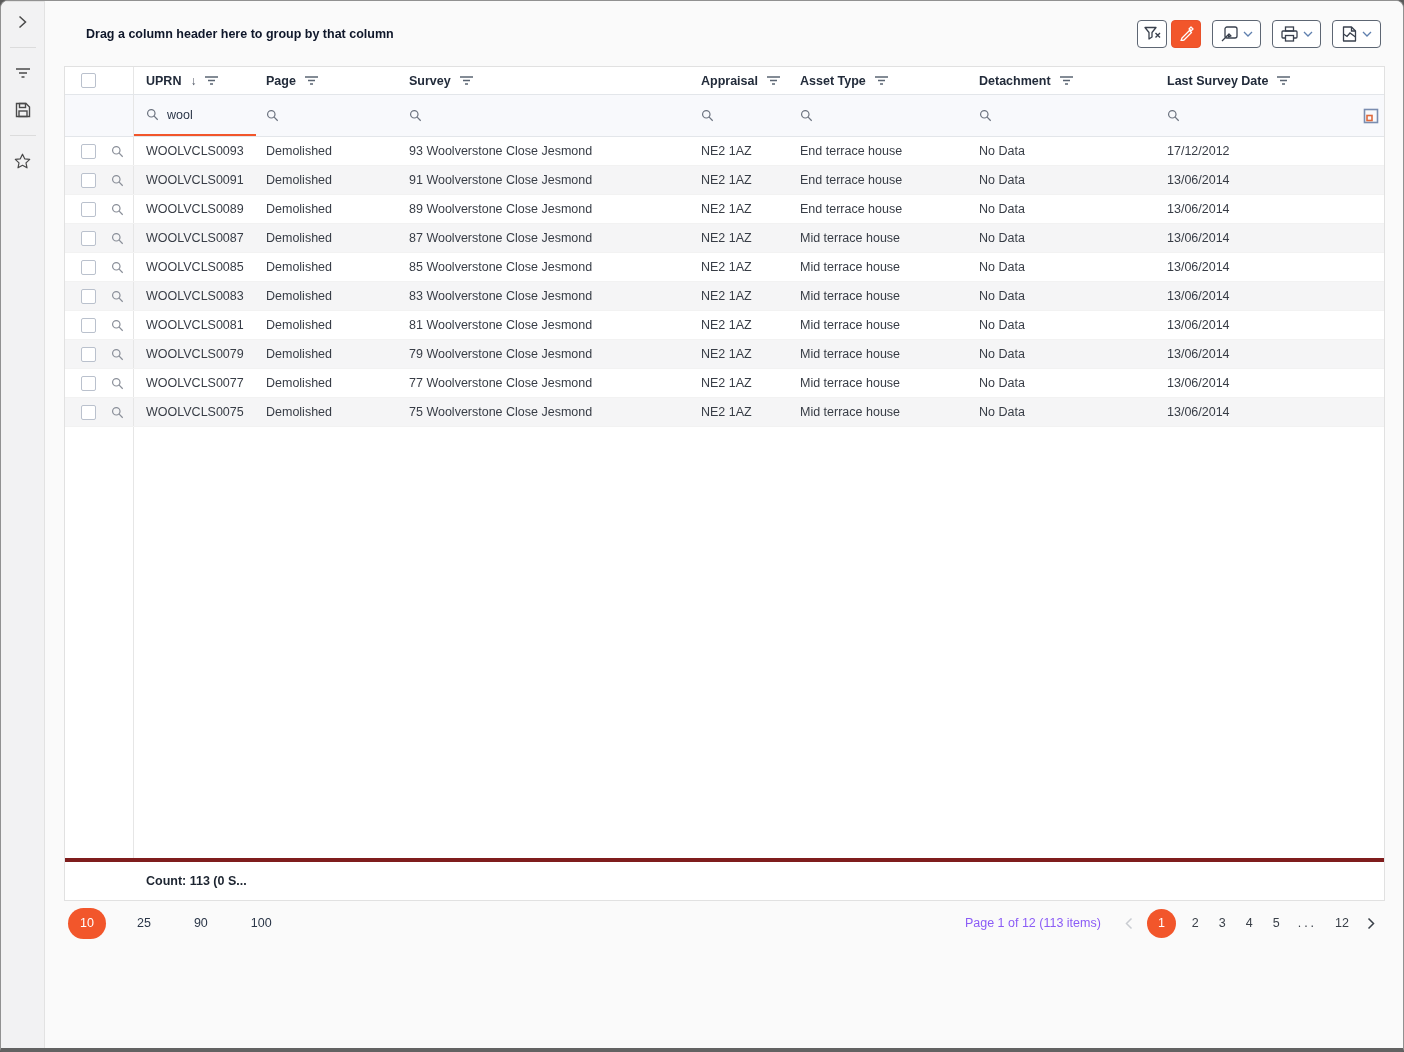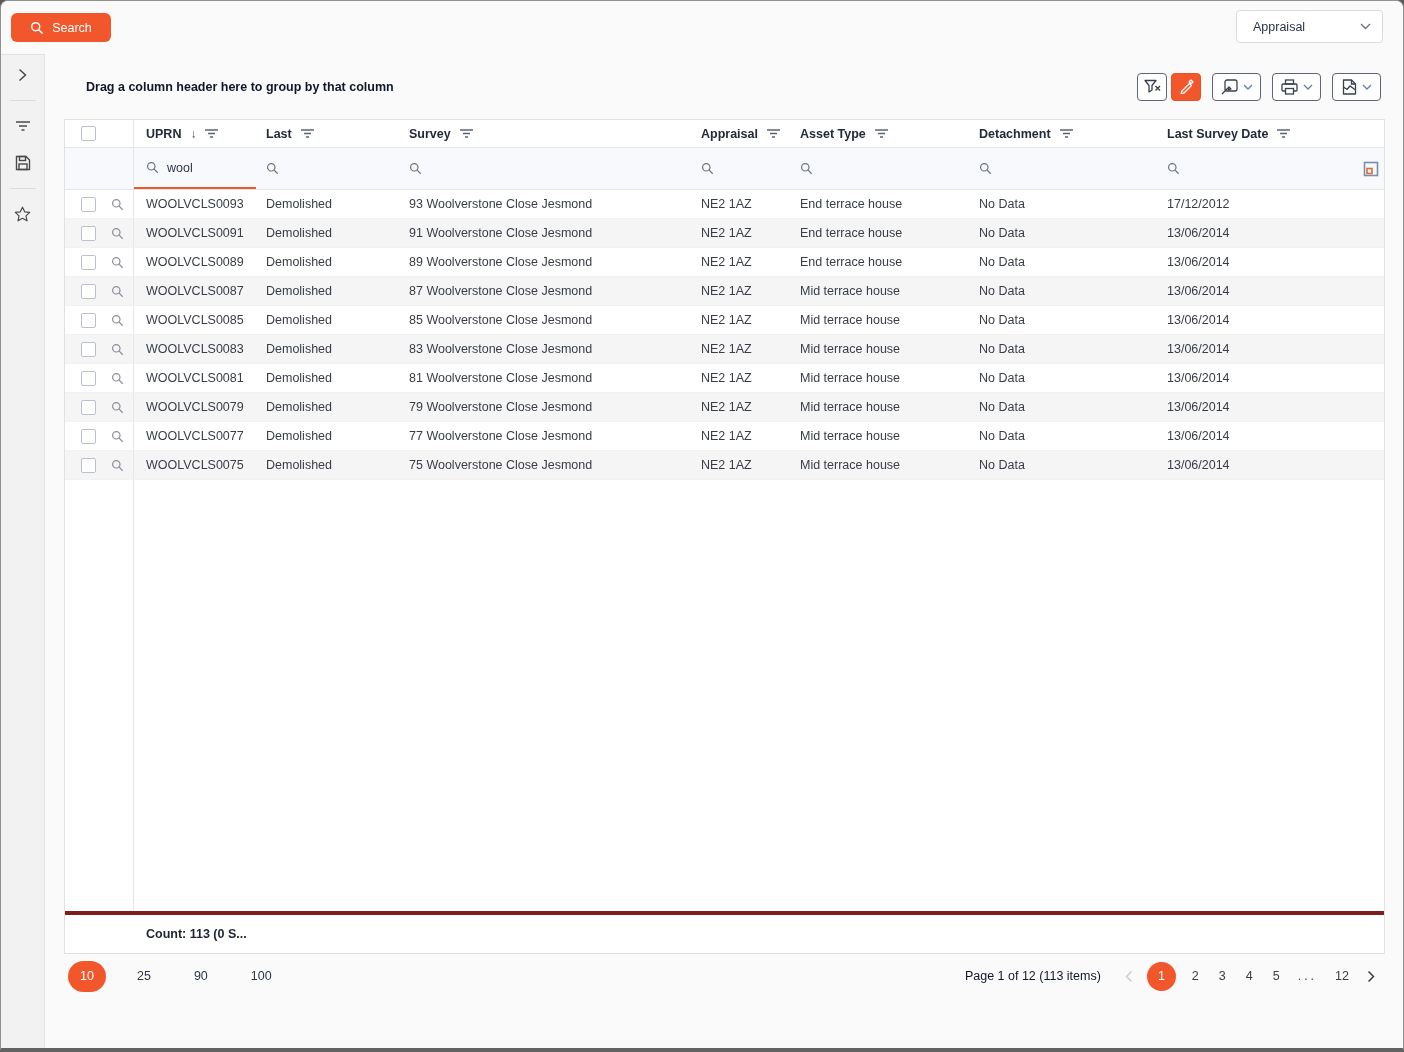--- a/index.html
+++ b/index.html
@@ -85,49 +85,32 @@
   .count { margin-left:81px; font-weight:bold; font-size:12.5px; color:#1c2430; }
 
   
   .pager { height:44px; display:flex; align-items:center; justify-content:space-between; flex:0 0 auto; }
   .sizes { display:flex; align-items:center; gap:19px; margin-left:4px; }
   .size-pill { min-width:38px; height:31px; padding:0 8px; border-radius:17px; display:flex; align-items:center;
     justify-content:center; font-size:12.5px; color:#2b3648; cursor:pointer; }
   .size-pill.active { background:#F2562B; color:#fff; }
   .size-plain { padding:0 12px; font-size:12.5px; color:#2b3648; cursor:pointer; }
   .pages { display:flex; align-items:center; margin-right:2px; font-size:12.5px; color:#3a4049; }
-  .page-info { margin-right:16px; color:#0f172a; }
+  .page-info { margin-right:16px; color:#8b5cf6; }
   .nav-chev { width:24px; height:24px; display:flex; align-items:center; justify-content:center; cursor:pointer; }
   .page-num { padding:0 10px; height:29px; display:flex; align-items:center; cursor:pointer; }
   .page-num.current { background:#F2562B; color:#fff; border-radius:50%; width:29px; padding:0; justify-content:center; margin:0 6px; }
   .ellipsis { letter-spacing:3px; padding:0 8px; }
 </style>
 </head>
 <body>
 
 <div class="window">
 
 
-  <div class="toolbar">
-    <button class="search-btn">
-      <svg width="14" height="14" viewBox="0 0 14 14">
-          <circle cx="5.7" cy="5.7" r="4" fill="none" stroke="#fff" stroke-width="1.5"></circle>
-          <line x1="8.8" y1="8.8" x2="12.6" y2="12.6" stroke="#fff" stroke-width="1.5"></line>
-        </svg>
-      <span>Search</span>
-    </button>
-    <div class="mode-select">
-      <span class="val">Appraisal</span>
-      <span class="chev">
-        <svg width="11" height="7" viewBox="0 0 11 7">
-            <polyline points="1,1 5.5,5.5 10,1" fill="none" stroke="#6a7383" stroke-width="1.4"></polyline>
-          </svg>
-      </span>
-    </div>
-  </div>
 
   <div class="app-body">
 
     <div class="sidebar">
       <div class="side-btn">
         <svg width="9" height="14" viewBox="0 0 9 14">
             <polyline points="1.5,1.5 7.5,7 1.5,12.5" fill="none" stroke="#4a4a4a" stroke-width="1.5"></polyline>
           </svg>
       </div>
       <div class="side-div"></div>
@@ -212,21 +195,21 @@
           <div class="c2 hcell">
             <span>UPRN</span>
             <span class="sort-arrow">↓</span>
             <svg width="13" height="9" viewBox="0 0 13 9">
                 <line x1="0" y1="1" x2="13" y2="1" stroke="#5a6472" stroke-width="1.4"></line>
                 <line x1="3" y1="4.5" x2="10" y2="4.5" stroke="#5a6472" stroke-width="1.4"></line>
                 <line x1="5" y1="8" x2="8" y2="8" stroke="#5a6472" stroke-width="1.4"></line>
               </svg>
           </div>
           <div class="c3 hcell">
-            <span>Last</span>
+            <span>Page</span>
             <svg width="13" height="9" viewBox="0 0 13 9">
                 <line x1="0" y1="1" x2="13" y2="1" stroke="#5a6472" stroke-width="1.4"></line>
                 <line x1="3" y1="4.5" x2="10" y2="4.5" stroke="#5a6472" stroke-width="1.4"></line>
                 <line x1="5" y1="8" x2="8" y2="8" stroke="#5a6472" stroke-width="1.4"></line>
               </svg>
           </div>
           <div class="c4 hcell">
             <span>Survey</span>
             <svg width="13" height="9" viewBox="0 0 13 9">
                 <line x1="0" y1="1" x2="13" y2="1" stroke="#5a6472" stroke-width="1.4"></line>

